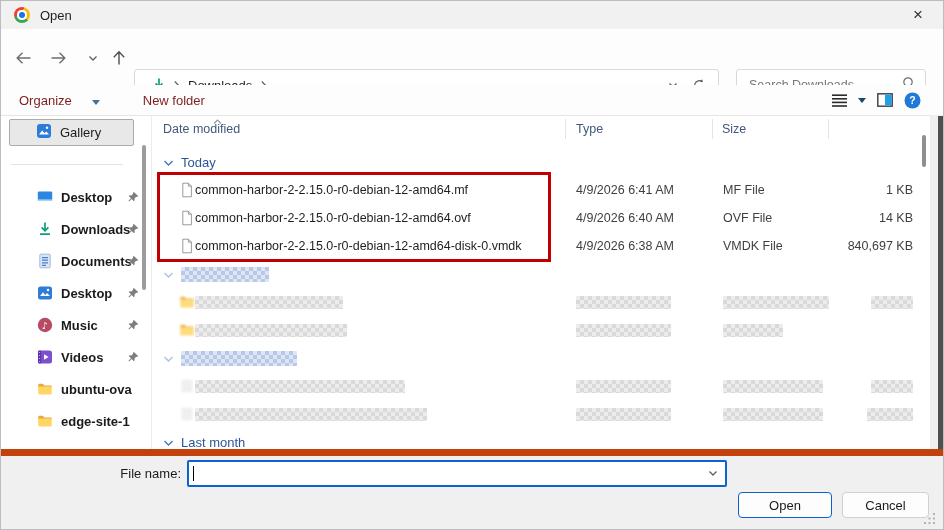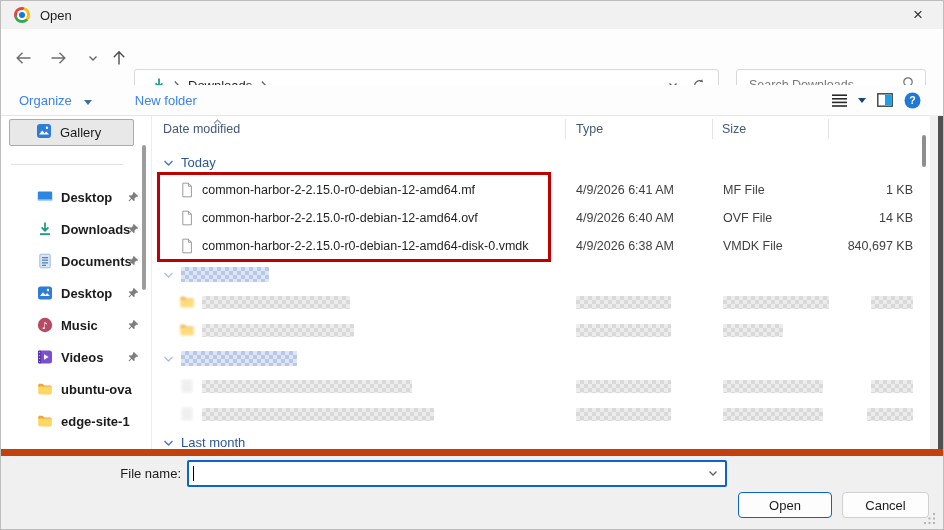--- a/index.html
+++ b/index.html
@@ -35,21 +35,21 @@
   .addr-spacer{flex:1;}
   .addr-btn{width:26px;display:flex;justify-content:center;align-items:center;}
   .searchbox{position:absolute;left:735px;top:40px;width:190px;height:32px;border:1px solid #d9d9d9;
     border-radius:3px;background:#fff;display:flex;align-items:center;box-sizing:border-box;padding:0 9px 0 10px;}
   .searchbox input{border:0;outline:0;flex:1;min-width:0;font-size:12.5px;color:#333;background:transparent;font-family:inherit;}
   .searchbox input::placeholder{color:#767676;}
 
   
   .toolbar{position:absolute;top:84px;left:0;right:0;height:30px;background:#fdfdfd;
     display:flex;align-items:center;font-size:13px;}
-  .tbtn{display:flex;align-items:center;gap:12px;background:none;border:0;color:#3b82f6;
+  .tbtn{display:flex;align-items:center;gap:20px;background:none;border:0;color:#7f1d1d;
     font-family:inherit;font-size:13px;padding:0;cursor:pointer;}
   #organize{margin-left:18px;}
   #newfolder{margin-left:43px;}
   .tb-right{margin-left:auto;margin-right:22px;display:flex;align-items:center;gap:11px;}
   .tb-ic{display:flex;align-items:center;justify-content:center;}
 
   
   .main{position:absolute;top:114px;left:0;right:0;bottom:78px;background:#fff;border-top:1px solid #e5e5e5;}
   .sidebar{position:absolute;left:0;top:0;width:151px;height:100%;background:#fff;border-right:1px solid #ececec;box-sizing:border-box;}
   .gallery-chip{position:absolute;left:8px;top:3px;width:125px;height:27px;background:#e8e8e8;
@@ -70,21 +70,21 @@
   .hc-name{padding-left:38px;}
   .hc-date{padding-left:10px;}
   .hc-type{padding-left:10px;}
   .hc-size{padding-left:9px;}
   .sortchev{position:absolute;top:-5px;left:60px;}
   #listbody{position:absolute;top:26px;left:0;right:14px;bottom:0;overflow:hidden;padding-top:6px;}
   .grouprow{height:28px;display:flex;align-items:center;padding-left:10px;gap:7px;font-size:13px;color:#2b5797;}
   .filerow{display:grid;grid-template-columns:413px 147px 116px 87px;height:28px;align-items:center;
     font-size:12.5px;color:#1f1f1f;}
   .cell{display:flex;align-items:center;white-space:nowrap;overflow:hidden;}
-  .c-name{padding-left:26px;gap:7px;}
+  .c-name{padding-left:26px;gap:0;}
   .c-date,.c-type{padding-left:10px;color:#3f3f3f;}
   .c-size{justify-content:flex-end;padding-right:3px;color:#3f3f3f;}
   .ficon{width:16px;height:16px;flex:0 0 16px;display:flex;}
   .ficon.blurred{filter:blur(1.3px);opacity:.85;}
   .blur{display:inline-block;height:13px;border-radius:1px;
     background-image:linear-gradient(45deg,#d9d9d9 25%,transparent 25%,transparent 75%,#d9d9d9 75%),
                      linear-gradient(45deg,#d9d9d9 25%,#ececec 25%,#ececec 75%,#d9d9d9 75%);
     background-position:0 0,4px 4px;background-size:8px 8px;}
   .blur-label{height:15px;
     background-image:linear-gradient(45deg,#b9c8e6 25%,transparent 25%,transparent 75%,#b9c8e6 75%),

